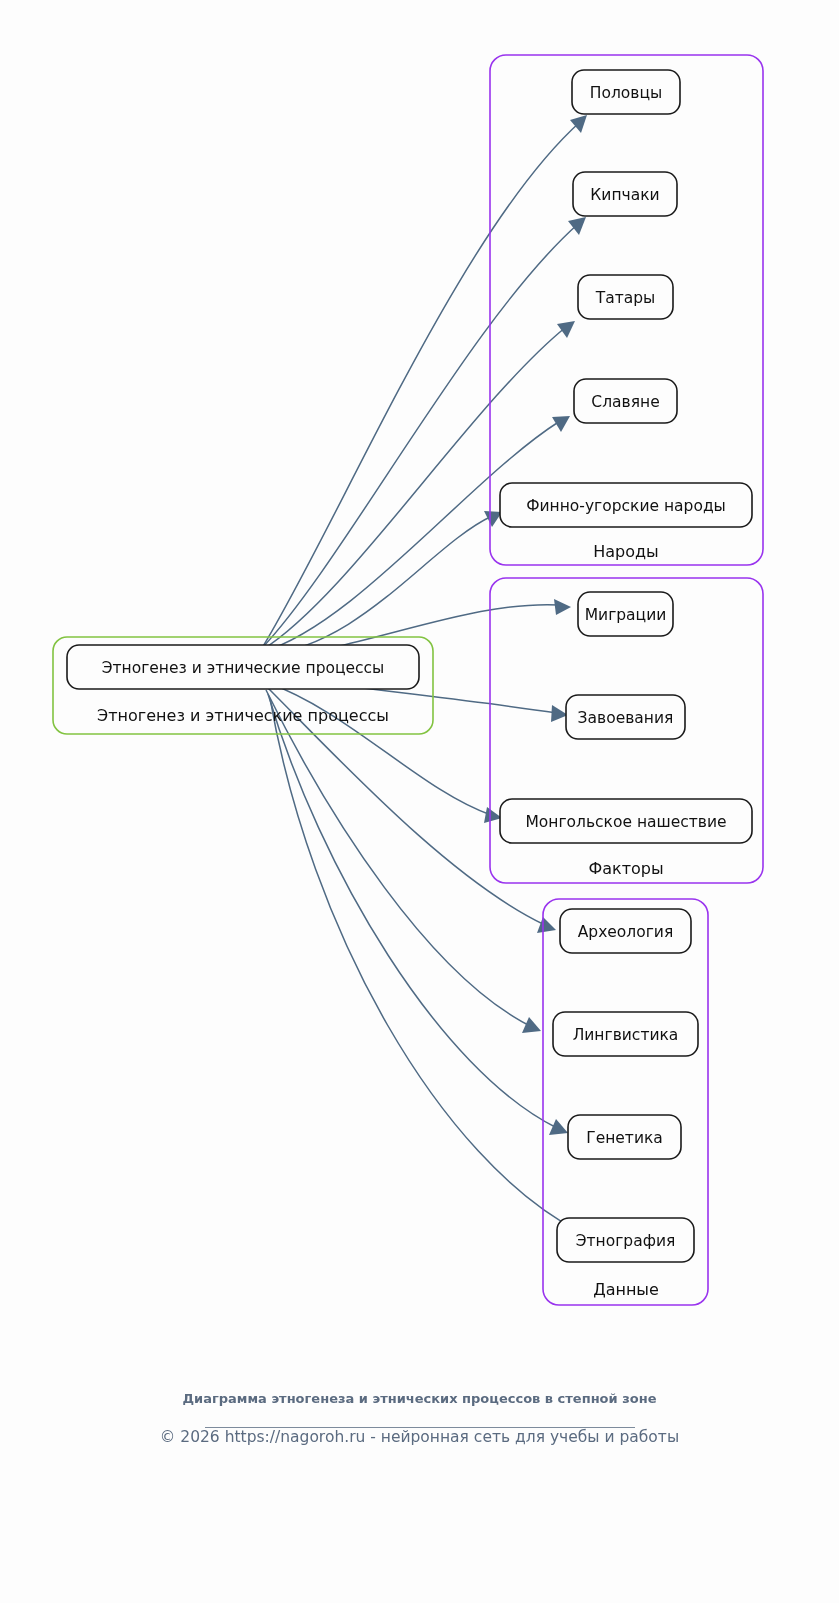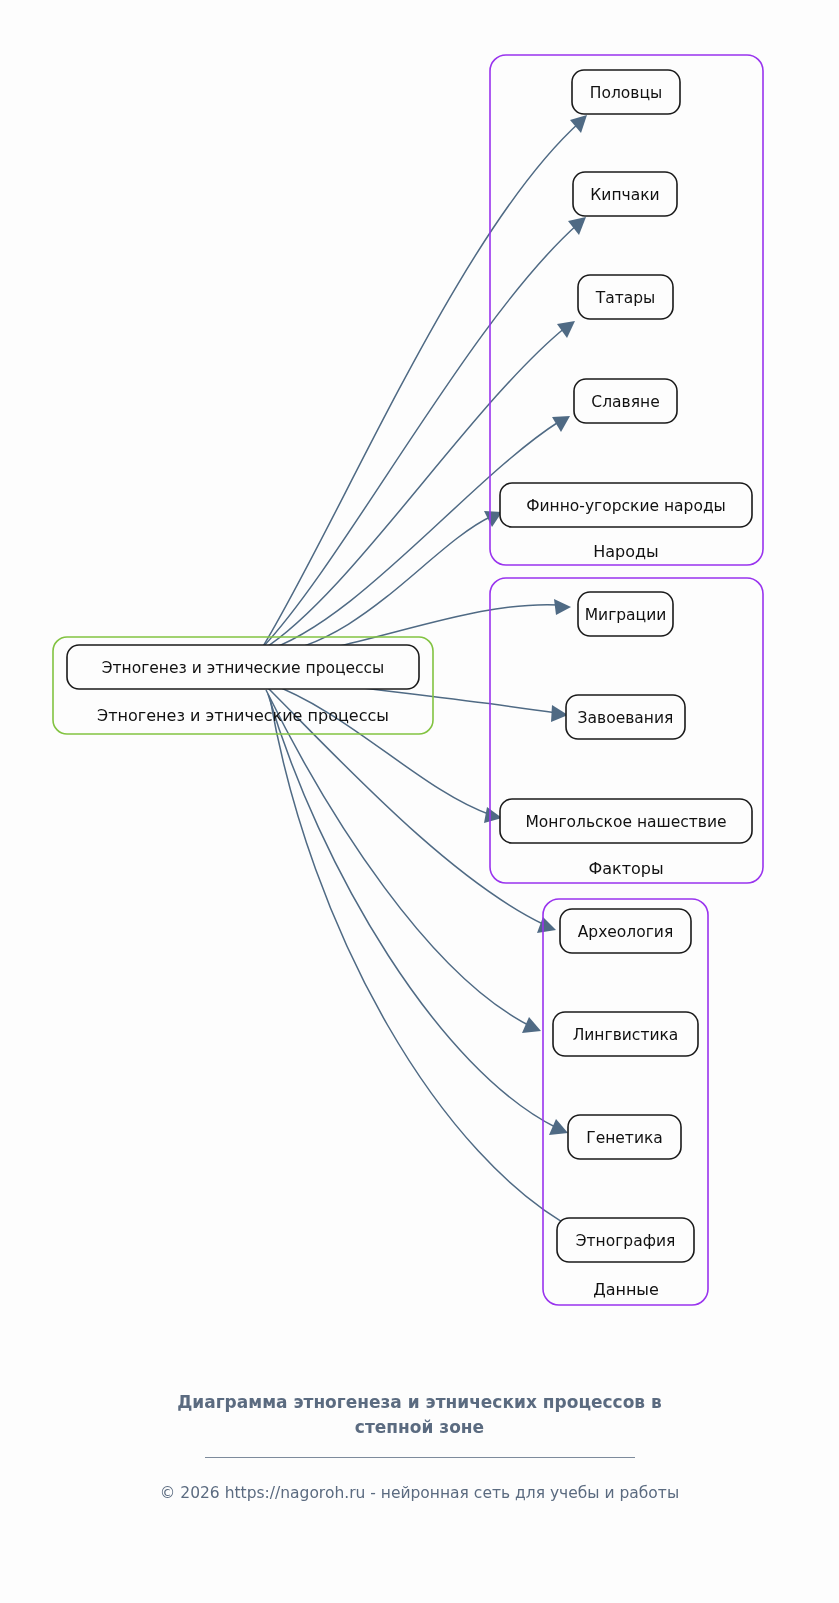--- a/index.html
+++ b/index.html
@@ -36,35 +36,34 @@
   .edge-head { fill: #4f6a84; stroke: none; }
 
   .footer-wrap {
     position: absolute;
     left: 0; right: 0;
     top: 1390px;
     text-align: center;
   }
   .footer-title {
     font-family: "DejaVu Sans", sans-serif;
-    font-size: 17px;
+    font-size: 13px;
     font-weight: bold;
     color: #5b6b80;
     line-height: 1.45;
     width: 500px;
     margin: 0 auto;
   }
   .footer-rule {
     width: 430px;
     height: 1px;
     background: #7d8b9c;
     margin: 18px auto 0 auto;
   }
   .footer-credit {
-    margin-top: 26px;
     font-family: "DejaVu Sans", sans-serif;
     font-size: 15.5px;
     color: #5b6b80;
   }
 </style>
 </head>
 <body>
 
 <div id="diagram-root">
 

